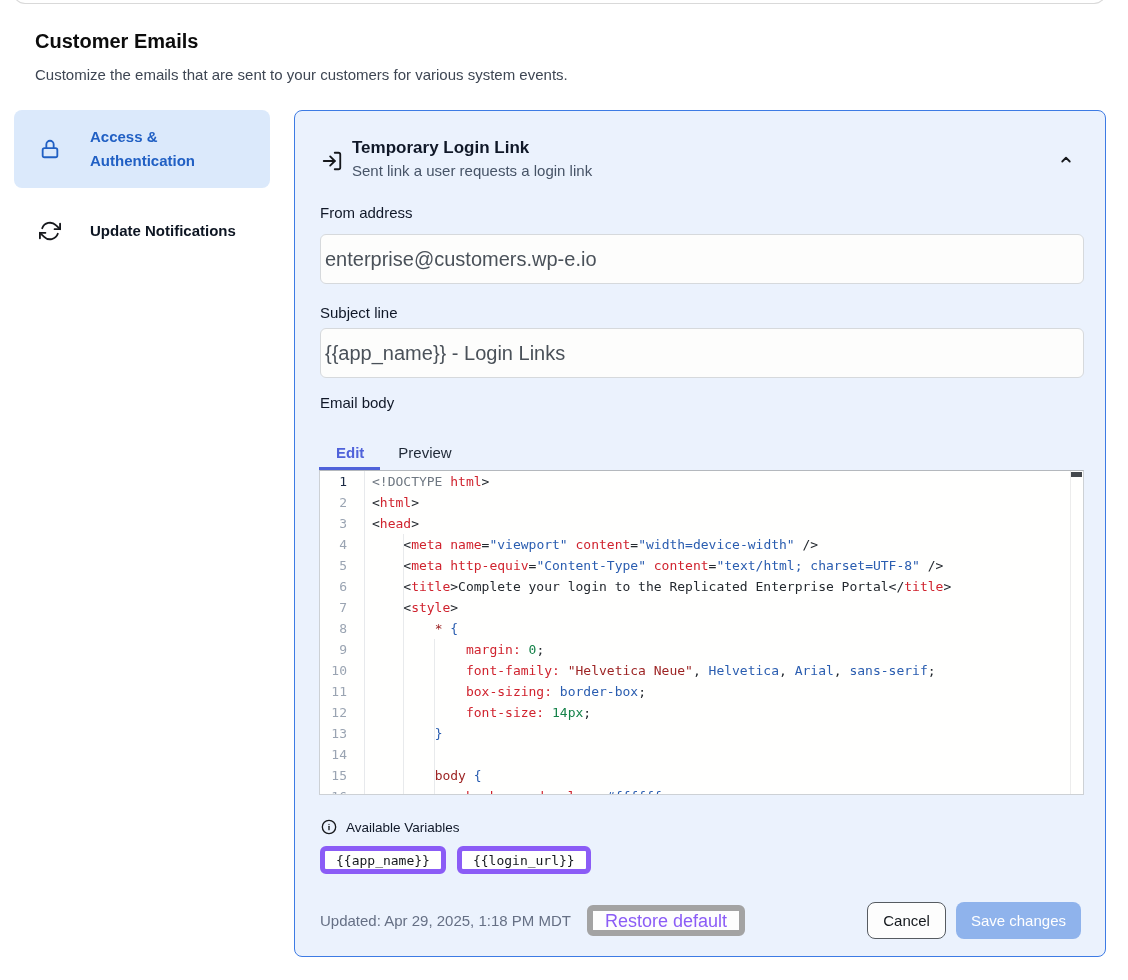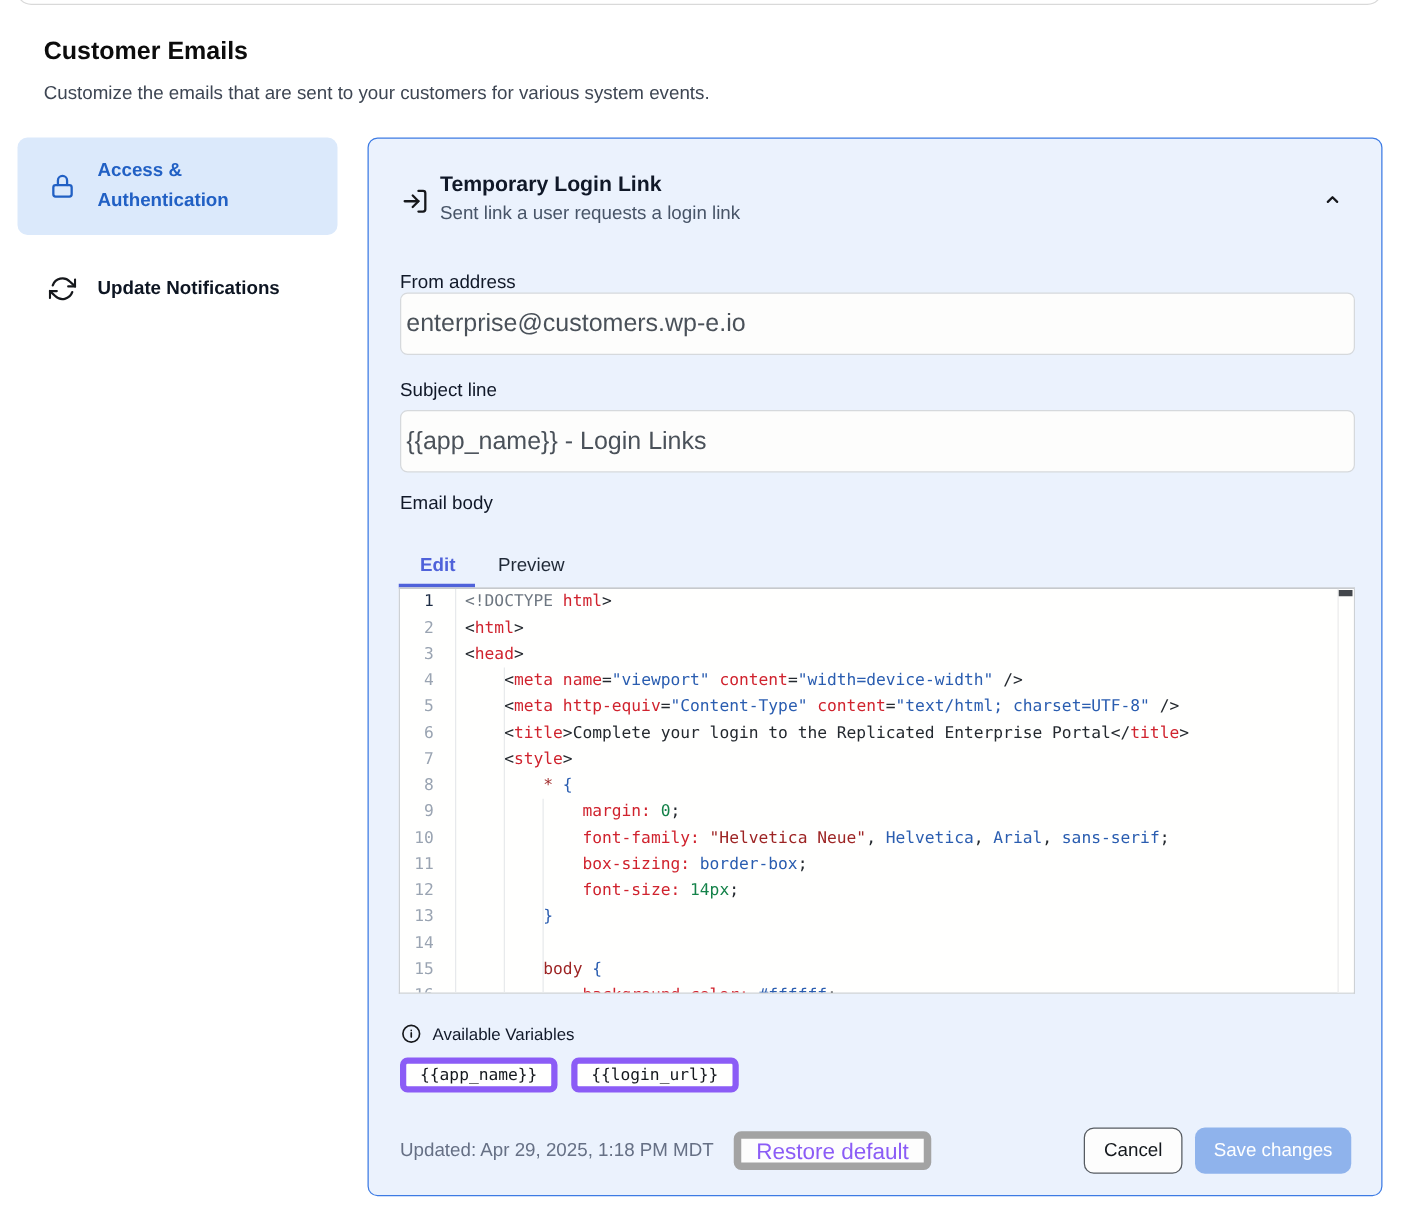--- a/index.html
+++ b/index.html
@@ -8,21 +8,21 @@
 
   
   .top-card-edge { position:absolute; left:13px; top:-20px; width:1093px; height:24px;
     border:1px solid #d9d9d9; border-top:none; border-radius:0 0 12px 12px; }
 
   .page-title { position:absolute; left:35px; top:30px; font-size:20px; font-weight:700; color:#0c0c0c; }
   .page-desc  { position:absolute; left:35px; top:66px; font-size:15px; color:#3e4653; }
 
   
   .sidebar { position:absolute; left:14px; top:110px; width:256px; }
-  .side-item { display:flex; align-items:center; gap:16px; padding:14px 16px 14px 24px; border-radius:8px; cursor:pointer; }
+  .side-item { display:flex; align-items:center; gap:28px; padding:14px 16px 14px 24px; border-radius:8px; cursor:pointer; }
   .side-item.active { background:#dbe9fb; color:#2160c4; min-height:78px; }
   .side-item .lbl { font-size:15px; font-weight:600; line-height:24px; width:150px; }
   .side-item.plain { margin-top:17px; color:#0d1522; min-height:48px; }
   .side-icon { width:24px; height:24px; flex:none; display:flex; align-items:center; justify-content:center; }
 
   
   .panel { position:absolute; left:294px; top:110px; width:812px; height:847px;
     background:#ebf2fd; border:1px solid #3d7be4; border-radius:8px; }
 
   .hdr-icon { position:absolute; left:26px; top:39px; width:22px; height:22px; }
@@ -127,21 +127,21 @@
     <div class="hdr-text">
       <div class="hdr-title">Temporary Login Link</div>
       <div class="hdr-sub">Sent link a user requests a login link</div>
     </div>
     <span class="chevron">
       <svg width="18" height="18" viewBox="0 0 24 24" fill="none" stroke="#16181c" stroke-width="2.4" stroke-linecap="round" stroke-linejoin="round">
         <polyline points="7 14 12 9 17 14"></polyline>
       </svg>
     </span>
 
-    <div class="fld-label" style="top:106px;">From address</div>
+    <div class="fld-label" style="top:93px;">From address</div>
     <input class="txt-input" style="top: 123px;" value="enterprise@customers.wp-e.io">
 
     <div class="fld-label" style="top:193px;">Subject line</div>
     <input class="txt-input" style="top: 217px;" value="{{app_name}} - Login Links">
 
     <div class="fld-label" style="top:283px;">Email body</div>
 
     <div class="tabs">
       <div class="tab active">Edit</div>
       <div class="tab">Preview</div>

